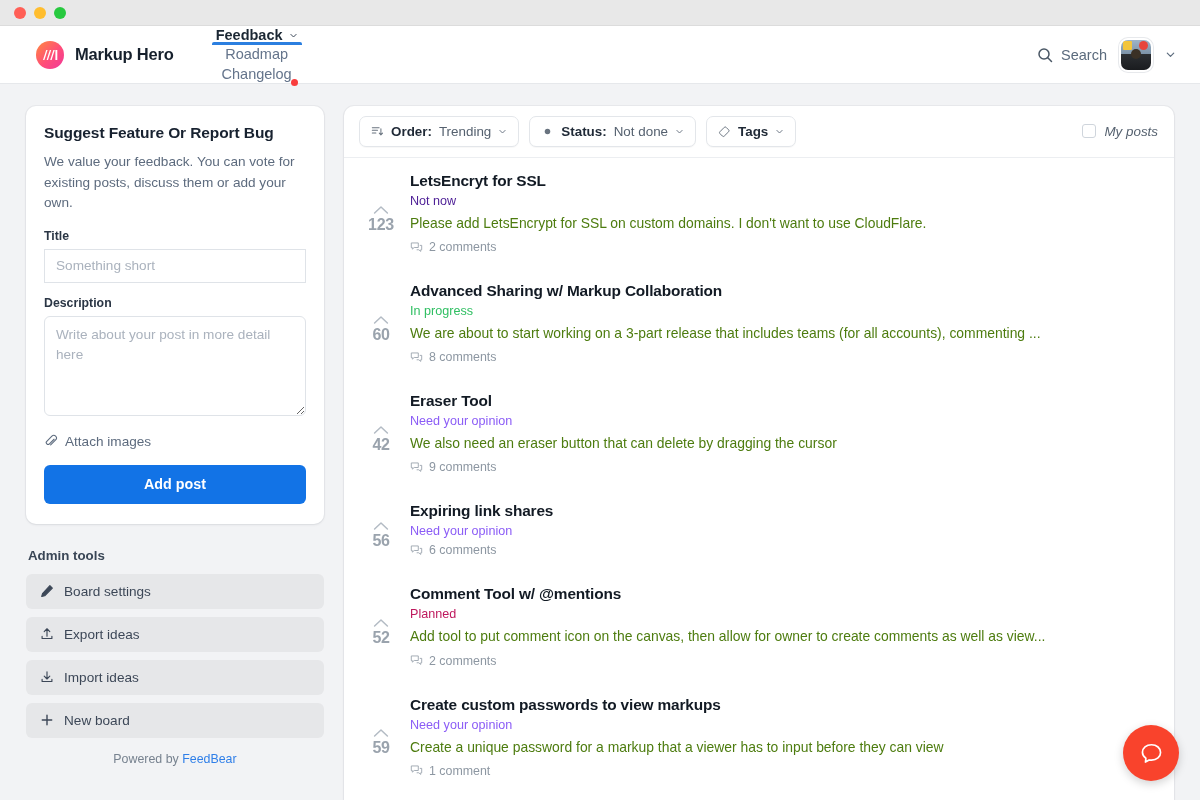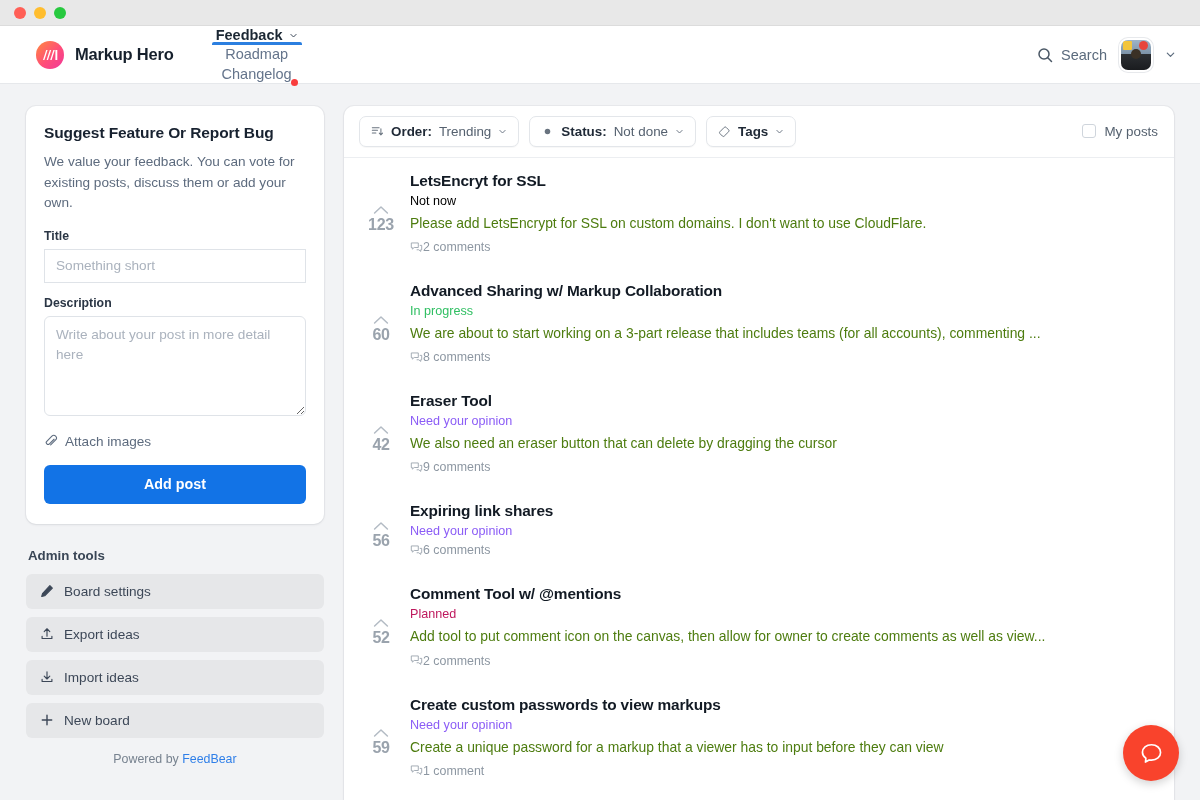--- a/index.html
+++ b/index.html
@@ -164,21 +164,21 @@
   .filter-btn {
     height: 31px; display: flex; align-items: center; gap: 7px;
     padding: 0 11px; border: 1px solid #e3e6ea; border-radius: 7px;
     background: #fff; font-size: 13.4px; color: #55616f;
     cursor: pointer; white-space: nowrap;
     box-shadow: 0 1px 1px rgba(16,24,40,.03);
   }
   .filter-btn b { color: #1f2936; font-weight: 700; }
   .my-posts {
     margin-left: auto; display: flex; gap: 8px;
-    font-size: 13.4px; color: #55616f; cursor: pointer;
+    font-size: 13.4px; color: #55616f; cursor: pointer; font-style: italic;
   }
   .checkbox {
     width: 14px; height: 14px; border: 1px solid #cfd5dc;
     border-radius: 3px; background: #fff;
   }
 
   .post-list { padding: 0; }
   .post {
     display: flex; padding: 14px 20px 14px 8px; gap: 0;
     cursor: pointer;
@@ -196,21 +196,21 @@
     font-size: 15.4px; font-weight: 700; color: #121a24;
     letter-spacing: -0.15px; margin-bottom: 4px;
   }
   .post-status { font-size: 12.6px; margin-bottom: 5px; }
   .post-desc {
     font-size: 13.9px; color: #4d7c0f; line-height: 1.45;
     margin-bottom: 7px; white-space: nowrap; overflow: hidden;
     text-overflow: ellipsis;
   }
   .post-meta {
-    display: flex; align-items: center; gap: 0;
+    display: flex; align-items: center; gap: 6px;
     font-size: 12.4px; color: #8d97a2;
   }
 
   
   .help-bubble {
     position: absolute; right: 21px; bottom: 19px;
     width: 56px; height: 56px; border-radius: 50%;
     background: #f9432c;
     display: flex; align-items: center; justify-content: center;
     cursor: pointer; box-shadow: 0 3px 10px rgba(0,0,0,.18);
@@ -381,21 +381,21 @@
         <div class="post-list" id="post-list">
             <div class="post">
               <div class="vote">
                 <svg width="16" height="10" viewBox="0 0 16 10" fill="none">
                   <path d="M1.6 8 L8 2 L14.4 8" stroke="#b3bbc4" stroke-width="1.5" stroke-linecap="round" stroke-linejoin="round"></path>
                 </svg>
                 <span class="vcount">123</span>
               </div>
               <div class="post-body">
                 <div class="post-title">LetsEncryt for SSL</div>
-                <div class="post-status" style="color:#000000">Not now</div>
+                <div class="post-status" style="color:#4c1d95">Not now</div>
                 <div class="post-desc">Please add LetsEncrypt for SSL on custom domains. I don't want to use CloudFlare.</div>
                 <div class="post-meta">
                   <svg width="13" height="13" viewBox="0 0 16 16" fill="none">
                     <path d="M1.6 2.4 h8.6 v5.6 h-5 l-2.4 2 v-2 h-1.2 Z" stroke="#9aa3ad" stroke-width="1.1" stroke-linejoin="round"></path>
                     <path d="M12 5.4 h2.4 v5.4 h-1.2 v2 l-2.4-2 h-2.6" stroke="#9aa3ad" stroke-width="1.1" stroke-linejoin="round"></path>
                   </svg>
                   <span>2 comments</span>
                 </div>
               </div>
             </div>

